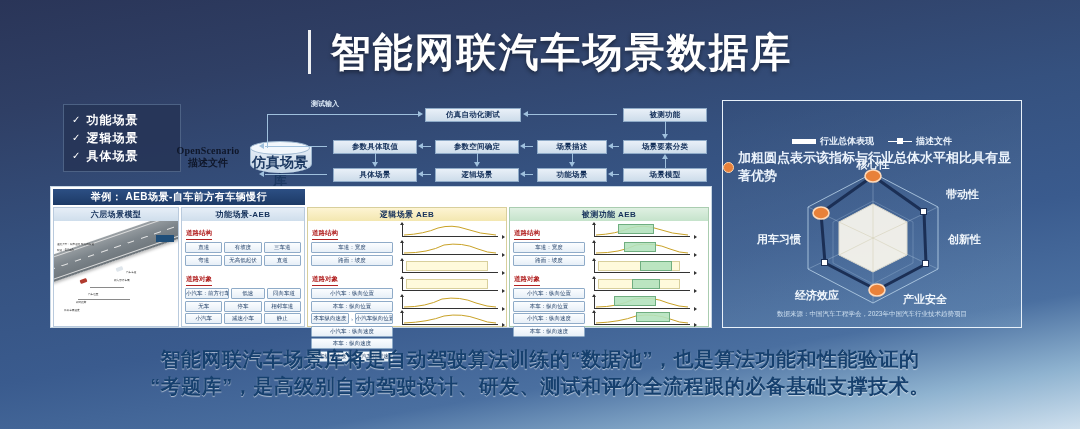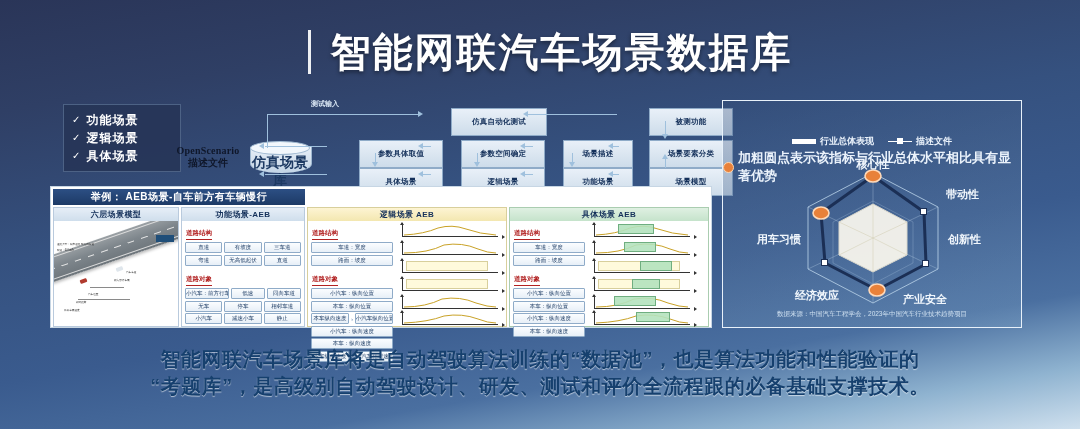--- a/index.html
+++ b/index.html
@@ -64,21 +64,21 @@
     position:absolute;left:0;top:13px;width:60px;text-align:center;
     font-size:14px;color:#1d3a63;font-weight:bold;
   }
 
   
   #flow{position:absolute;left:255px;top:100px;width:460px;height:88px;}
   .node{
     position:absolute;background:linear-gradient(180deg,#e9f0f8,#cddcea);
     border:1px solid #8fabc8;color:#14305a;font-size:7.5px;font-weight:bold;
     display:flex;align-items:center;justify-content:center;text-align:center;
-    height:28px;box-sizing:border-box;letter-spacing:.2px;margin-left:26px;
+    height:14px;box-sizing:border-box;letter-spacing:.2px;
   }
   .arrow-h,.arrow-v{position:absolute;background:#9fc0dd;}
   .arrow-h{height:1px;}
   .arrow-v{width:1px;}
   .ah-head{
     position:absolute;width:0;height:0;border-top:3px solid transparent;
     border-bottom:3px solid transparent;
   }
   .ah-left{border-right:5px solid #9fc0dd;}
   .ah-right{border-left:5px solid #9fc0dd;}
@@ -430,21 +430,21 @@
             <div class="xh"></div>
           <svg class="curve" viewBox="0 0 92 11" preserveAspectRatio="none">
               <path d="M0 10 Q24 9 40 3 Q58 0 74 6 Q84 10 92 10" fill="none" stroke="#c9a227" stroke-width="1"></path>
             </svg>
         </div>
       </div>
     </div>
   </div>
 
   <div class="col" id="col4">
-    <div class="col-head">具体场景 AEB</div>
+    <div class="col-head">被测功能 AEB</div>
     <div style="display:flex;height:105px;">
       <div style="width:78px;">
         <div class="sect-title">道路结构</div>
         <div class="chip-row">
           <span class="chip">车道：宽度</span>
         </div>
         <div class="chip-row">
           <span class="chip">路面：坡度</span>
         </div>
         <div class="sect-title">道路对象</div>

